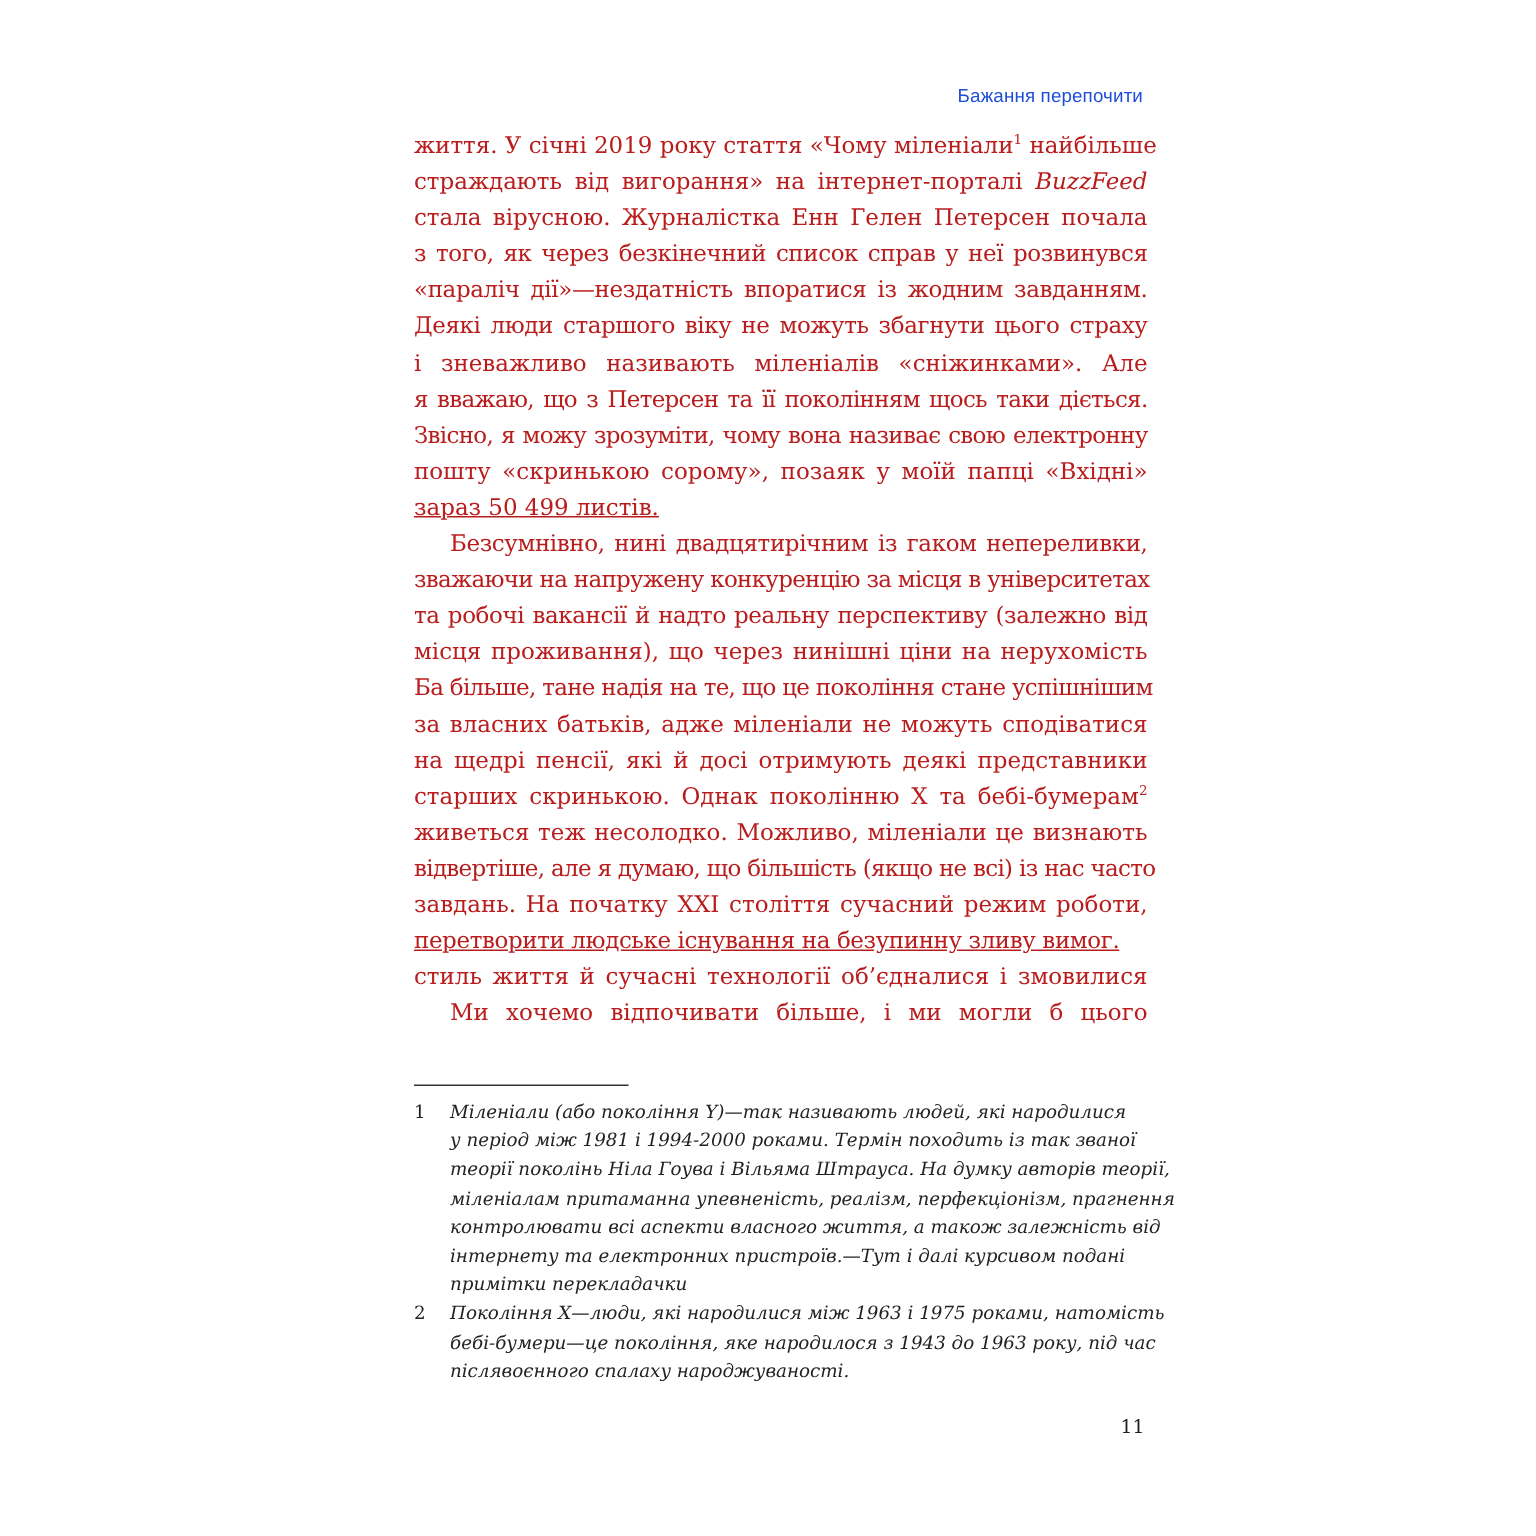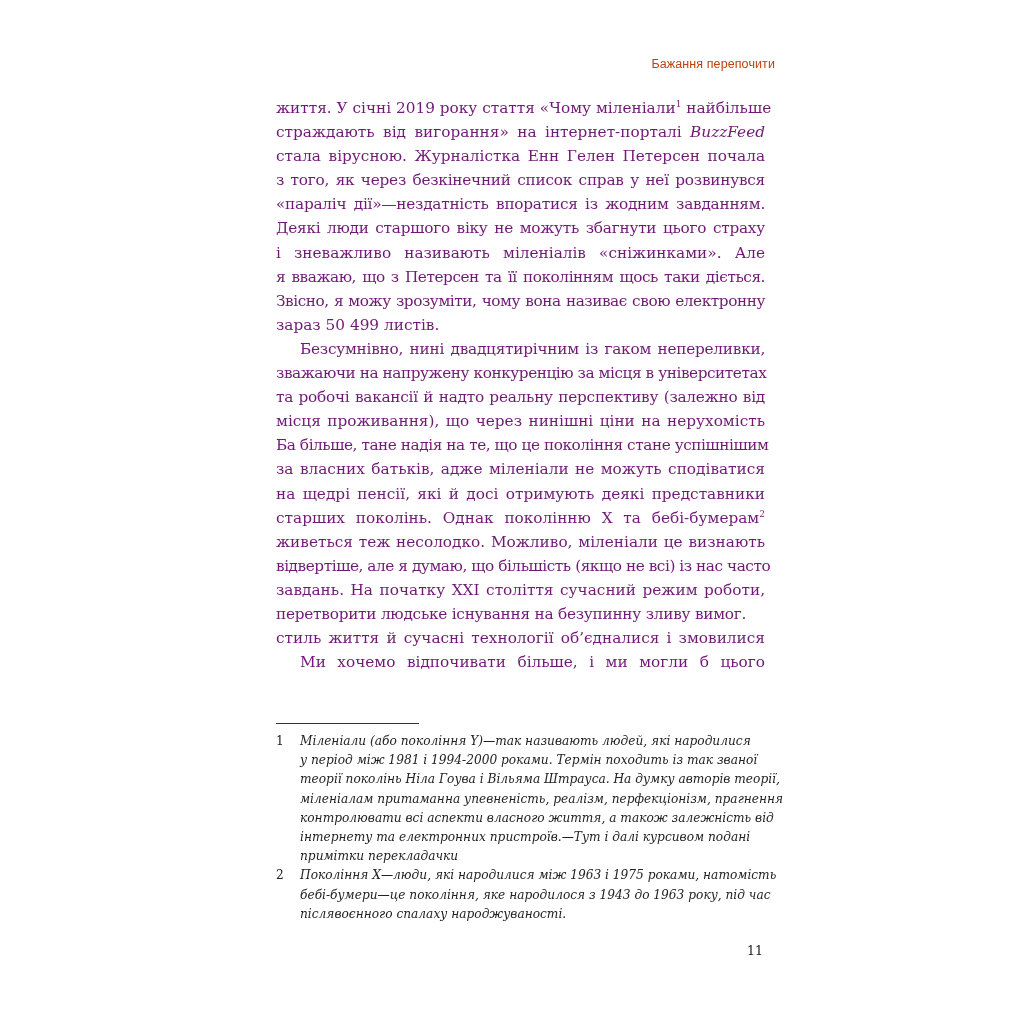--- a/index.html
+++ b/index.html
@@ -1,29 +1,29 @@
 <!DOCTYPE html>
 <html><head>
 <meta charset="utf-8">
 <style>
   html, body { margin: 0; padding: 0; background: #ffffff; }
   body { width: 1024px; height: 1024px; position: relative; overflow: hidden; }
   .page { position: absolute; left: 0; top: 0; width: 1024px; height: 1024px; background: #fff; color: #1e1e1e; }
   .running-head {
-    position: absolute; top: 57px; right: 249px;
+    position: absolute; top: 57px; right: 262px;
     font-family: "Liberation Sans", "DejaVu Sans", sans-serif;
-    font-size: 12.5px; color: #c2410c; letter-spacing: 0.1px;
+    font-size: 12.5px; color: #1d4ed8; letter-spacing: 0.1px;
   }
   .body-text {
-    position: absolute; left: 276px; top: 96px; width: 489px;
+    position: absolute; left: 276px; top: 85px; width: 489px;
     font-family: "DejaVu Serif", "Liberation Serif", serif;
-    font-size: 15.3px; line-height: 24.1px; color: #701a75;
+    font-size: 15.3px; line-height: 24.1px; color: #b91c1c;
   }
   .line { display: block; white-space: nowrap; text-align: justify; text-align-last: justify; height: 24.1px; overflow: visible; }
-  .line.last { text-align-last: left; }
+  .line.last { text-align-last: left; text-decoration: underline; }
   .line.indent { padding-left: 24px; }
   .tight { letter-spacing: -0.45px; }
   .tight2 { letter-spacing: -0.25px; }
   sup.fnref { font-size: 9px; vertical-align: 6px; line-height: 0; }
   i { font-style: italic; }
   .fn-rule { position: absolute; left: 276px; top: 723px; width: 143px; height: 1px; background: #333; }
   .footnotes {
     position: absolute; left: 276px; top: 732px; width: 489px;
     font-family: "DejaVu Serif", "Liberation Serif", serif;
     font-size: 12.2px; line-height: 19.2px; color: #222;
@@ -47,29 +47,30 @@
   <div class="body-text">
     <span class="line"><span>життя. У січні 2019 року стаття «Чому міленіали</span><sup class="fnref">1</sup><span> найбільше</span></span>
     <span class="line"><span>страждають від вигорання» на інтернет-порталі </span><i>BuzzFeed</i></span>
     <span class="line">стала вірусною. Журналістка Енн Гелен Петерсен почала</span>
     <span class="line tight2">з того, як через безкінечний список справ у неї розвинувся</span>
     <span class="line tight2">«параліч дії»—нездатність впоратися із жодним завданням.</span>
     <span class="line tight2">Деякі люди старшого віку не можуть збагнути цього страху</span>
     <span class="line">і зневажливо називають міленіалів «сніжинками». Але</span>
     <span class="line tight">я вважаю, що з Петерсен та її поколінням щось таки діється.</span>
     <span class="line tight">Звісно, я можу зрозуміти, чому вона називає свою електронну</span>
+    <span class="line">пошту «скринькою сорому», позаяк у моїй папці «Вхідні»</span>
     <span class="line last">зараз 50 499 листів.</span>
     <span class="line indent tight2">Безсумнівно, нині двадцятирічним із гаком непереливки,</span>
     <span class="line tight">зважаючи на напружену конкуренцію за місця в університетах</span>
     <span class="line tight2">та робочі вакансії й надто реальну перспективу (залежно від</span>
     <span class="line">місця проживання), що через нинішні ціни на нерухомість</span>
     <span class="line tight">Ба більше, тане надія на те, що це покоління стане успішнішим</span>
     <span class="line">за власних батьків, адже міленіали не можуть сподіватися</span>
     <span class="line">на щедрі пенсії, які й досі отримують деякі представники</span>
-    <span class="line"><span>старших поколінь. Однак поколінню Х та бебі-бумерам</span><sup class="fnref">2</sup></span>
+    <span class="line"><span>старших скринькою. Однак поколінню Х та бебі-бумерам</span><sup class="fnref">2</sup></span>
     <span class="line">живеться теж несолодко. Можливо, міленіали це визнають</span>
     <span class="line tight">відвертіше, але я думаю, що більшість (якщо не всі) із нас часто</span>
     <span class="line">завдань. На початку XXI століття сучасний режим роботи,</span>
     <span class="line last tight2">перетворити людське існування на безупинну зливу вимог.</span>
     <span class="line">стиль життя й сучасні технології об’єдналися і змовилися</span>
     <span class="line indent">Ми хочемо відпочивати більше, і ми могли б цього</span>
   </div>
 
   <div class="fn-rule"></div>
 

